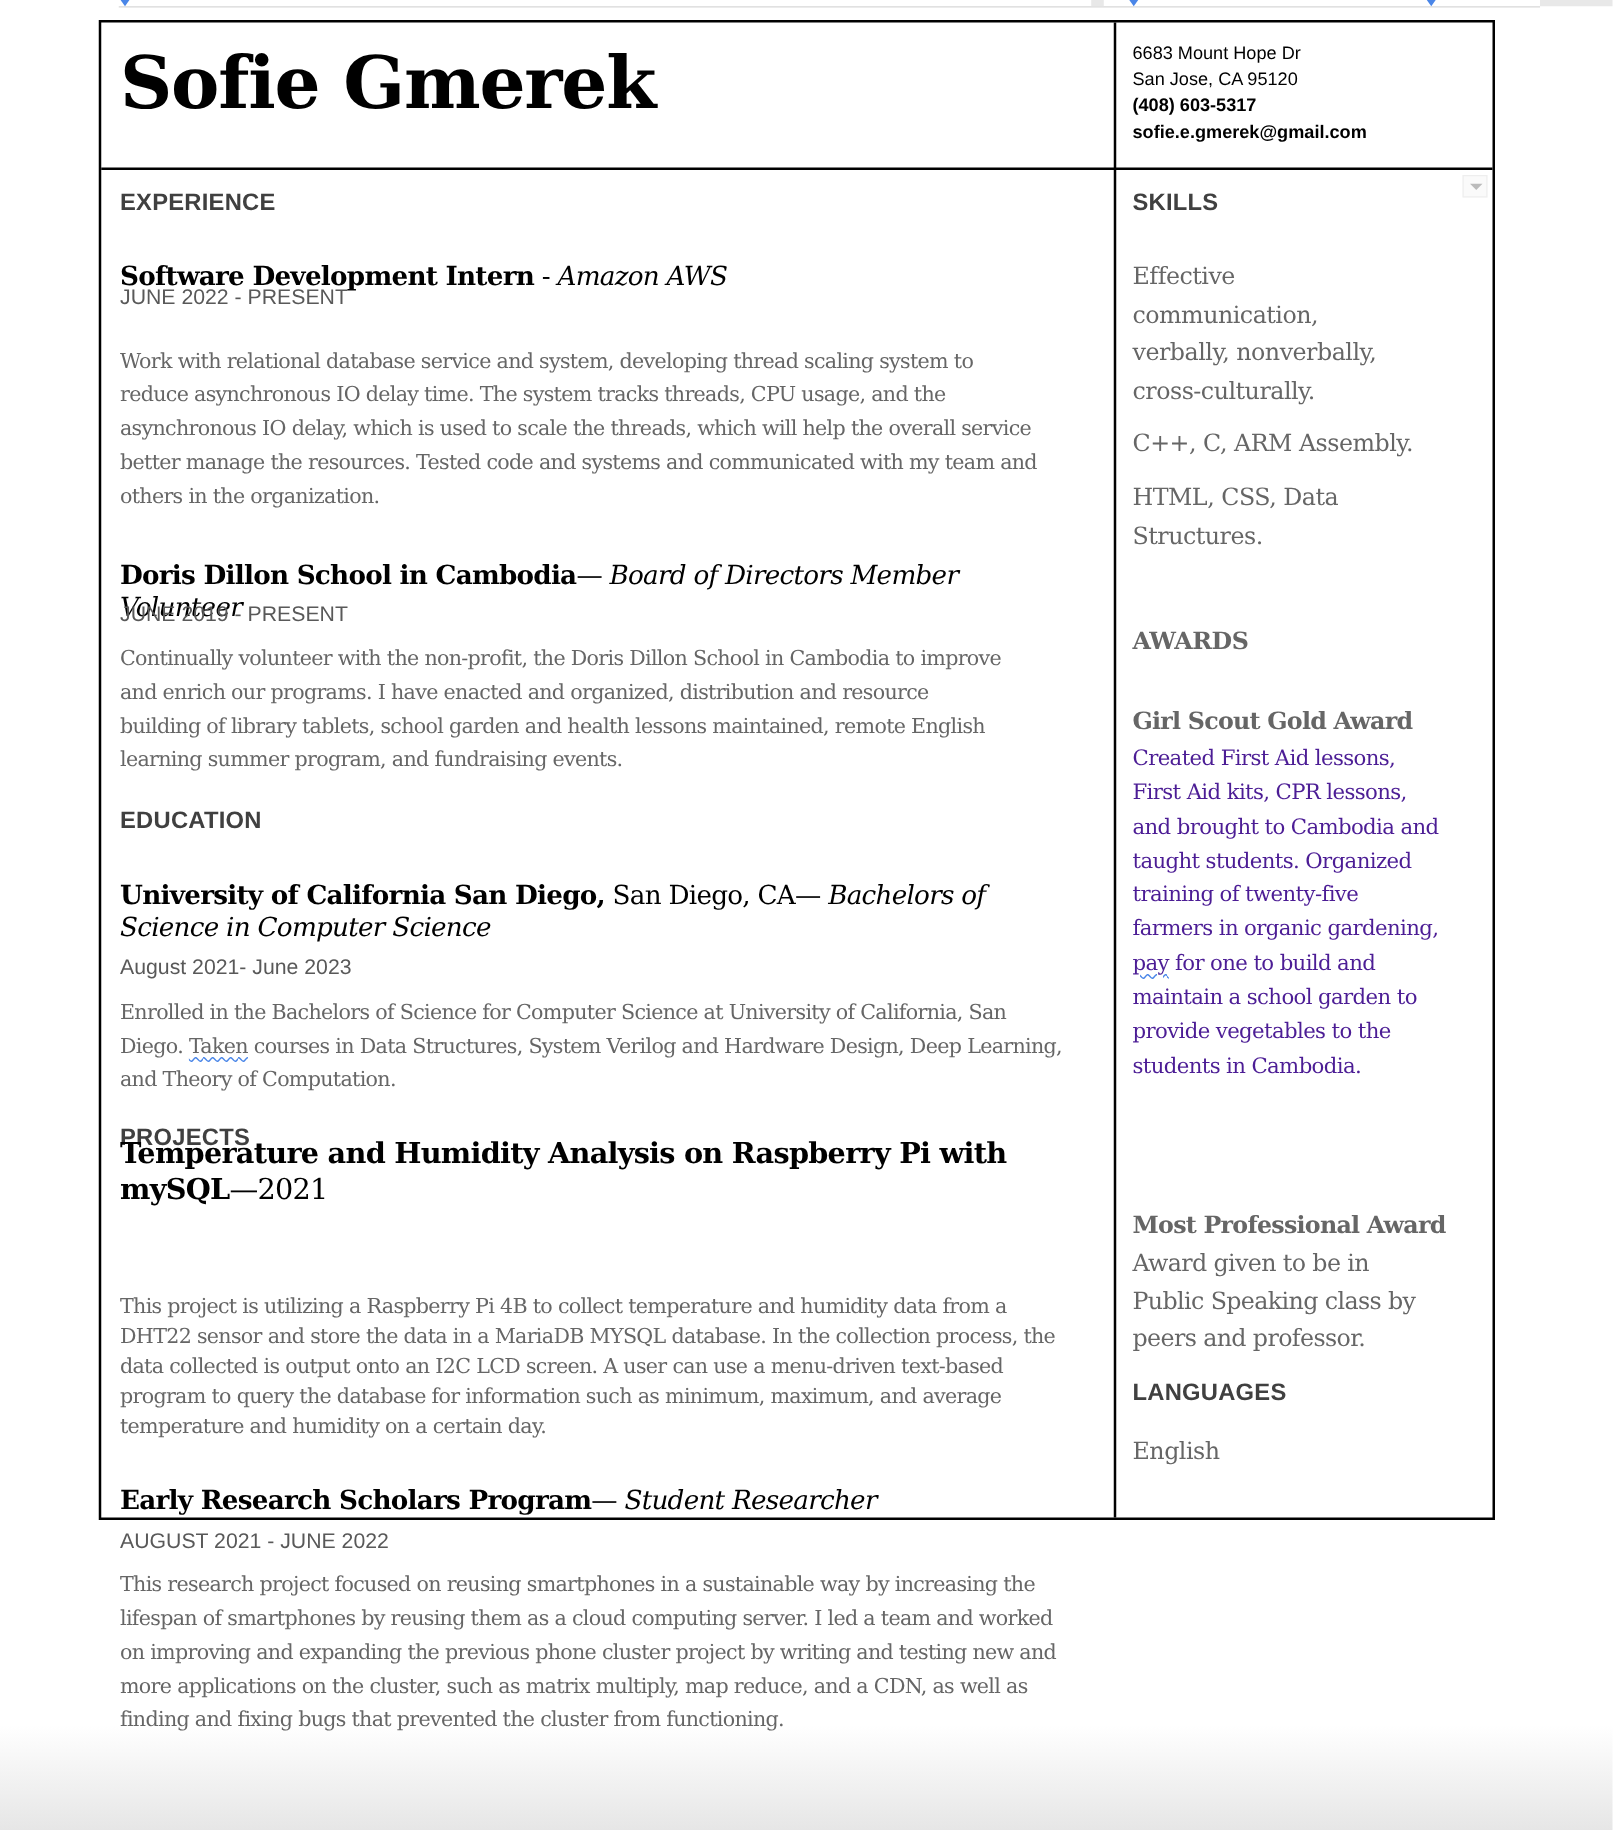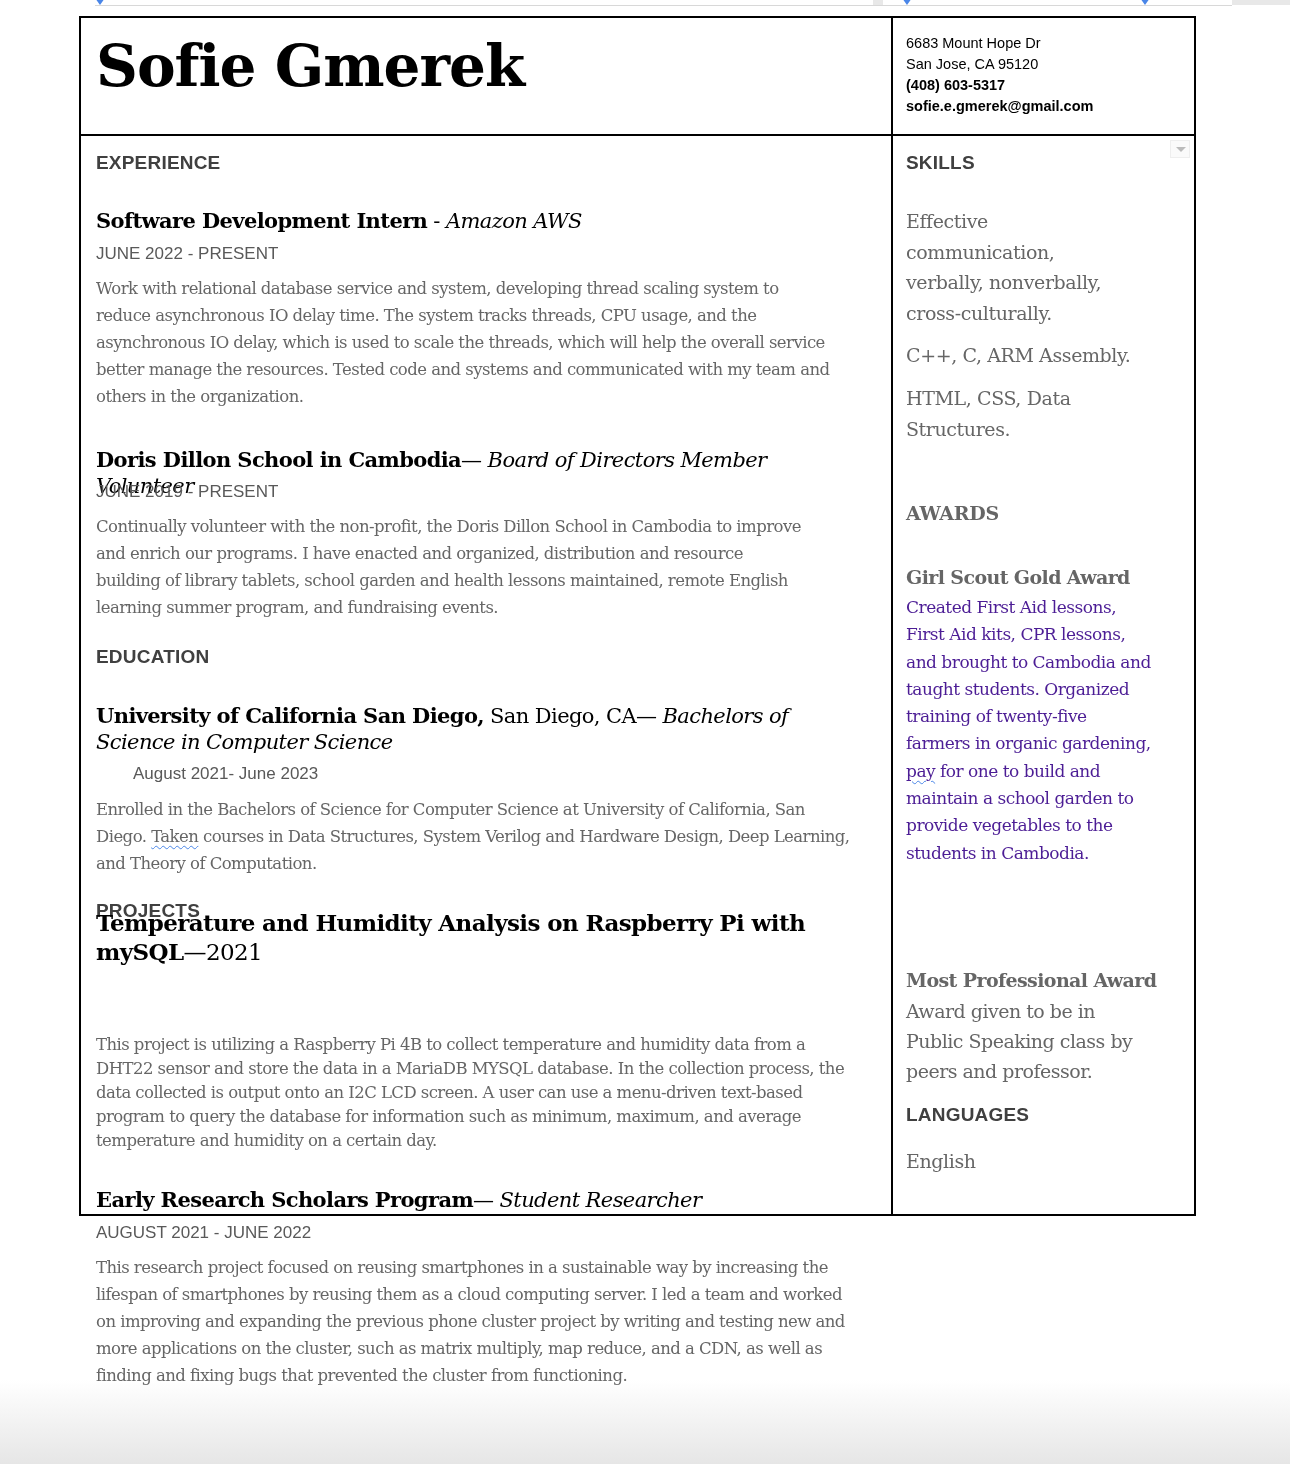--- a/index.html
+++ b/index.html
@@ -113,31 +113,31 @@
     <div>6683 Mount Hope Dr</div>
     <div>San Jose, CA 95120</div>
     <div class="b">(408) 603-5317</div>
     <div class="b">sofie.e.gmerek@gmail.com</div>
   </div>
 
   <div class="main">
     <h2 class="sec-title" style="top:16px;">EXPERIENCE</h2>
 
     <h3 class="job-title" style="top:72px;"><span>Software Development Intern</span><span class="plain"> - </span><span class="role">Amazon AWS</span></h3>
-    <p class="date" style="top:108px;">JUNE 2022 - PRESENT</p>
+    <p class="date" style="top:92px;">JUNE 2022 - PRESENT</p>
     <p class="body-text" style="top:139px; width:740px;">Work with relational database service and system, developing thread scaling system to reduce asynchronous IO delay time.  The system tracks threads,  CPU usage, and the asynchronous IO delay, which is used to scale the threads,  which will help the overall service better manage the resources. Tested code and systems and communicated with my team and others in the organization.</p>
 
     <h3 class="job-title" style="top:311px;"><span>Doris Dillon School in Cambodia</span><span class="plain">— </span><span class="role">Board of Directors Member Volunteer</span></h3>
     <p class="date" style="top:346px;">JUNE 2019 - PRESENT</p>
     <p class="body-text" style="top:377px; width:710px;">Continually volunteer with the non-profit, the Doris Dillon School in Cambodia to improve and enrich our programs. I have enacted and organized, distribution and resource building of library tablets, school garden and health lessons maintained, remote English learning summer program,  and fundraising events.</p>
 
     <h2 class="sec-title" style="top:510px;">EDUCATION</h2>
 
     <h3 class="job-title" style="top:567px; width:700px;"><span>University of California San Diego,</span><span class="plain"> San Diego, CA— </span><span class="role">Bachelors of Science in Computer Science</span></h3>
-    <p class="date" style="top:628px;margin-left:37px;">August 2021- June 2023</p>
+    <p class="date" style="top:628px;">August 2021- June 2023</p>
     <p class="body-text" style="top:660px;"><span>Enrolled in the Bachelors of Science for Computer Science at University of California, San Diego. </span><span class="squiggle">Taken</span><span> courses in Data Structures, System Verilog and Hardware Design, Deep Learning, and Theory of Computation.</span></p>
 
     <h2 class="sec-title" style="top:764px;">PROJECTS</h2>
 
     <h3 class="project-title" style="top:772px;"><span>Temperature and Humidity Analysis on Raspberry Pi with mySQL</span><span class="plain">—2021</span></h3>
     <p class="body-text" style="top:897px; line-height:24px;">This project is utilizing a Raspberry Pi 4B to collect temperature and humidity data from a DHT22 sensor and store the data in a MariaDB MYSQL database. In the collection process, the data collected is output onto an I2C LCD screen. A user can use a menu-driven text-based program to query the database for information such as minimum, maximum, and average temperature and humidity on a certain day.</p>
 
     <h3 class="job-title" style="top:1051px;"><span>Early Research Scholars Program</span><span class="plain">— </span><span class="role">Student Researcher</span></h3>
     <p class="date" style="top:1087px;">AUGUST  2021 - JUNE 2022</p>
     <p class="body-text" style="top:1118px; width:750px;">This research project focused on reusing smartphones in a sustainable way by increasing the lifespan of smartphones by reusing them as a cloud computing server. I led a team and  worked on improving and expanding the previous phone cluster project by writing and testing new and more applications on the cluster, such as matrix multiply, map reduce, and a CDN, as well as finding and fixing bugs that prevented the cluster from functioning.</p>

